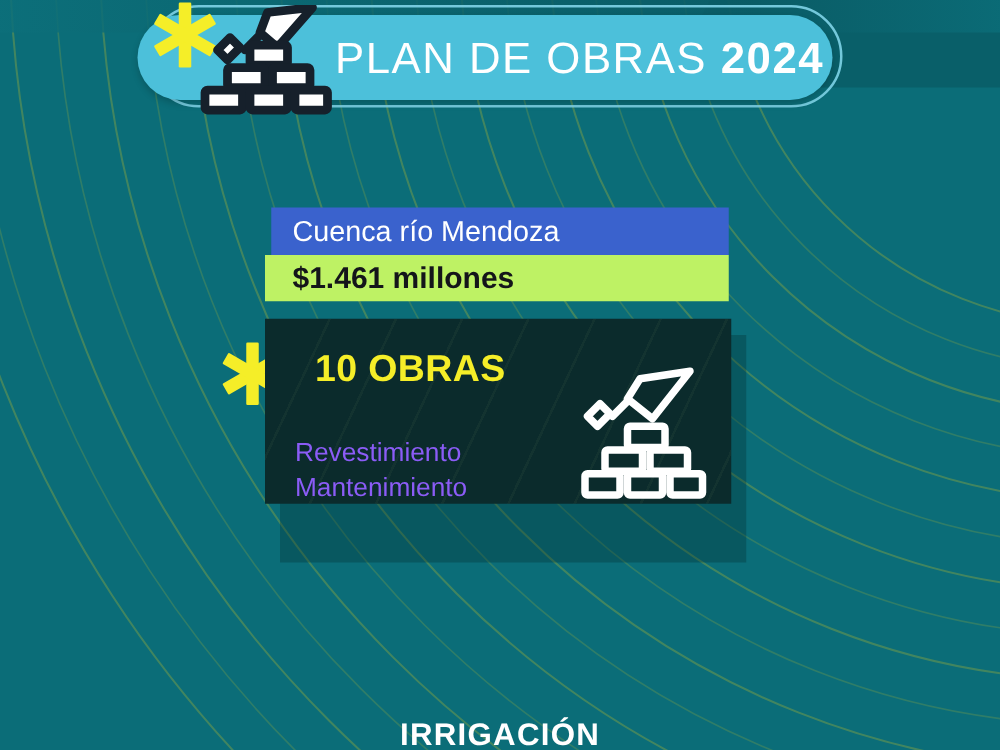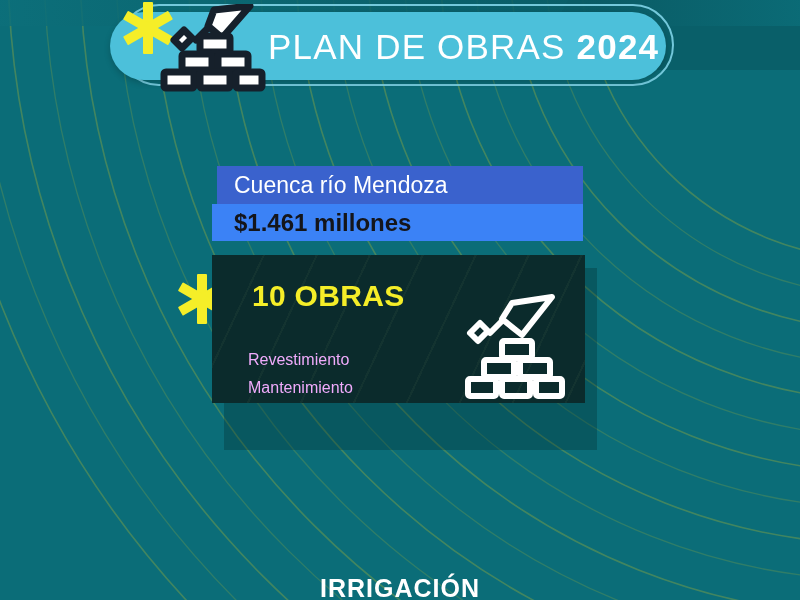--- a/index.html
+++ b/index.html
@@ -65,21 +65,21 @@
   .bar-blue{
     position:absolute;left:217px;top:166px;width:366px;height:38px;
     background:#3a62cd;
   }
   .bar-blue .txt{
     position:absolute;left:17px;top:0;height:48px;line-height:38px;
     color:#ffffff;font-size:23px;font-weight:400;white-space:nowrap;
   }
   .bar-white{
     position:absolute;left:212px;top:204px;width:371px;height:37px;
-    background:#3b82f6;
+    background:#bef264;
   }
   .bar-white .txt{
     position:absolute;left:22px;top:0;height:37px;line-height:37px;
     color:#14151a;font-size:24px;font-weight:700;white-space:nowrap;
   }
 
   
   .card-shadow{
     position:absolute;left:224px;top:268px;width:373px;height:182px;
     background:rgba(3,40,44,.30);
@@ -99,22 +99,22 @@
     color:#f5ee28;font-size:30px;font-weight:700;letter-spacing:.3px;
     white-space:nowrap;
   }
   .card-badge{
     position:absolute;left:40px;top:62px;
     background:#f5ee28;color:#111111;
     font-size:15px;font-weight:700;letter-spacing:.1px;
     padding:3px 9px 4px 9px;white-space:nowrap;
   }
   .card-line{
-    position:absolute;left:36px;
-    color:#f0abfc;font-size:16px;font-weight:400;white-space:nowrap;
+    position:absolute;left:24px;
+    color:#8b5cf6;font-size:21px;font-weight:400;white-space:nowrap;
   }
   .card-line.l1{top:96px;}
   .card-line.l2{top:124px;}
   .card-icon{position:absolute;left:248px;top:36px;width:108px;height:112px;}
 
   
   .footer{
     position:absolute;left:0;top:574px;width:800px;text-align:center;
     color:#ffffff;font-size:25px;font-weight:700;letter-spacing:1px;
   }

